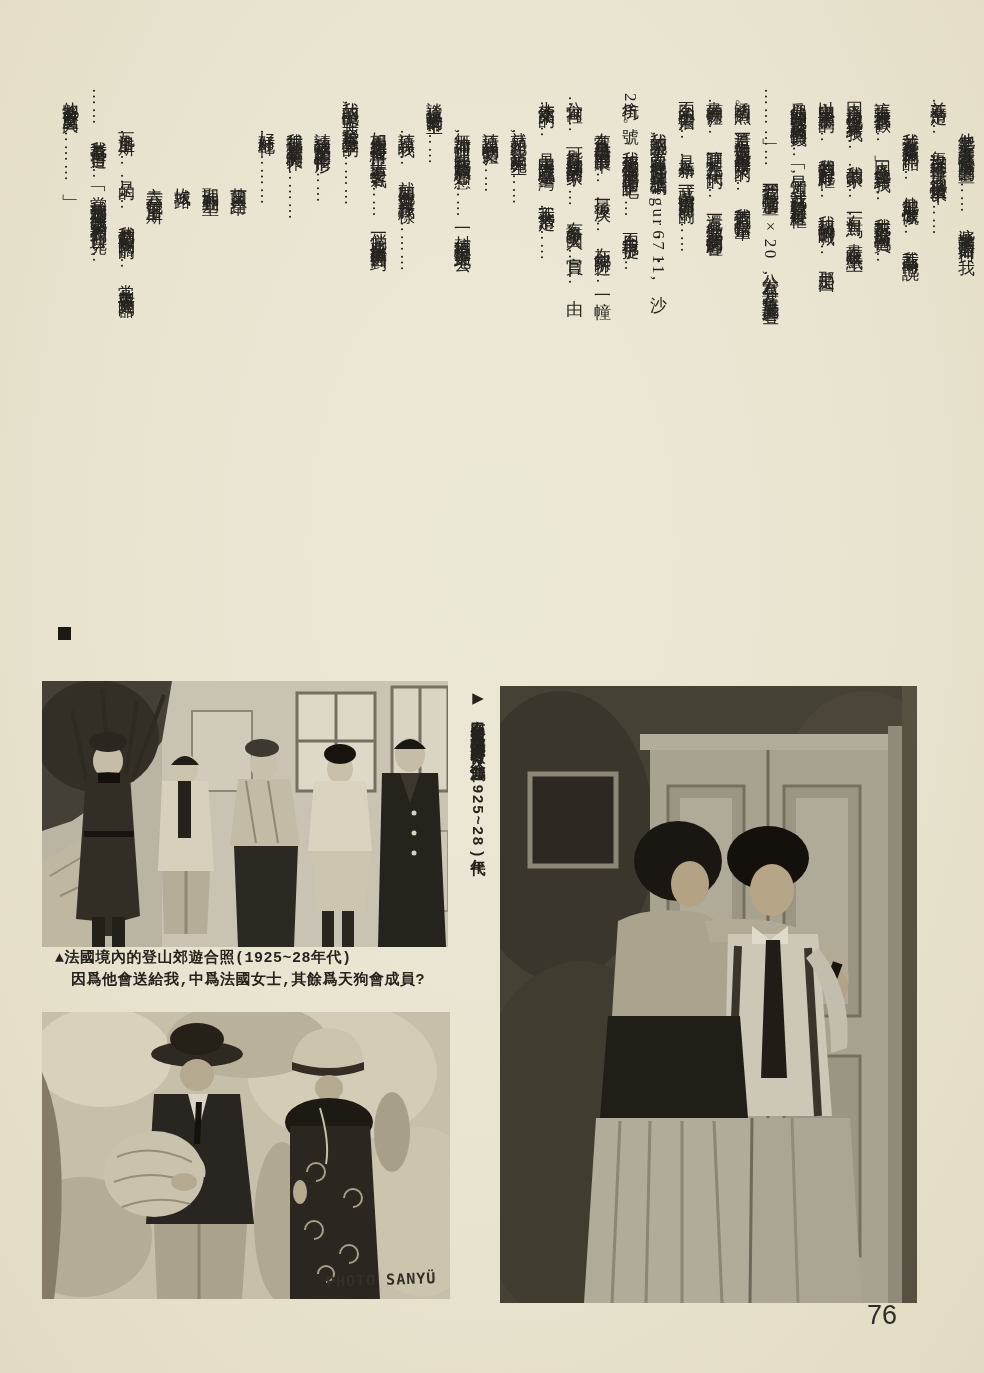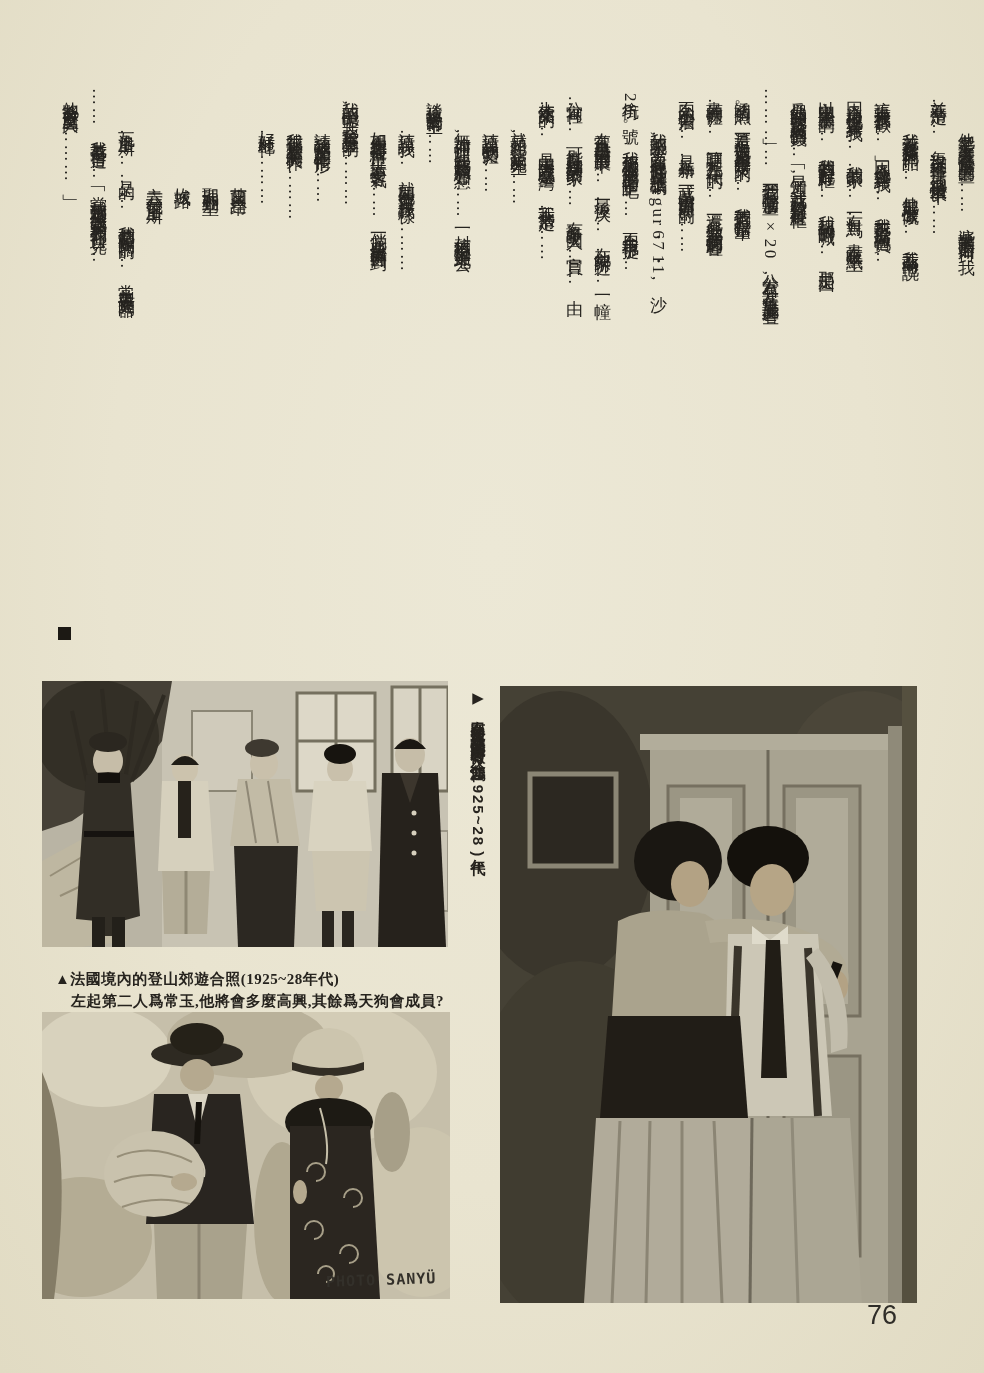--- a/index.html
+++ b/index.html
@@ -21,23 +21,23 @@
   .letter .p{padding-top:31px;}
   .letter .addr{padding-top:86px;}
   .end-mark{
     position:absolute;left:58px;top:627px;width:13px;height:13px;
     background:#1c1914;font-size:0;
   }
   .photo{position:absolute;overflow:hidden;background:#b7b2a2;}
   .photo svg{display:block;width:100%;height:100%;}
   .caption-left{
     position:absolute;left:55px;top:948px;width:408px;
-    font-family:Liberation Serif, serif;
+    font-family:Liberation Mono, monospace;
     font-size:15px;font-weight:700;line-height:22px;
-    letter-spacing:0.5px;color:#26231e;margin-top:20px;
+    letter-spacing:0.5px;color:#26231e;
   }
   .caption-left .line2{padding-left:16px;}
   .caption-right{
     position:absolute;left:468px;top:689px;height:420px;
     writing-mode:vertical-rl;
     font-family:"Liberation Sans","DejaVu Sans",sans-serif;
     font-size:15px;font-weight:700;letter-spacing:2px;color:#26231e;
   }
   .watermark{
     position:absolute;right:14px;bottom:10px;
@@ -144,21 +144,21 @@
       <path d="M340,92 L396,92 L404,266 L336,266 Z" fill="#26221c"></path>
       <path d="M358,92 L378,92 L368,122 Z" fill="#3c362d"></path>
       <circle cx="372" cy="132" r="2.5" fill="#d6d0bd"></circle>
       <circle cx="372" cy="152" r="2.5" fill="#d6d0bd"></circle>
       <circle cx="372" cy="172" r="2.5" fill="#d6d0bd"></circle>
     </svg>
   </div>
 
   <div class="caption-left">
     <div>▲法國境內的登山郊遊合照(1925~28年代)</div>
-    <div class="line2">左起第二人爲常玉,他將會多麼高興,其餘爲天狗會成員?</div>
+    <div class="line2">因爲他會送給我,中爲法國女士,其餘爲天狗會成員?</div>
   </div>
 
   <div class="photo" style="left:42px;top:1012px;width:408px;height:287px;">
     <svg viewBox="0 0 408 287" preserveAspectRatio="none">
       <rect width="408" height="287" fill="#c6bfaa"></rect>
       <ellipse cx="60" cy="45" rx="70" ry="50" fill="#d8d2bd"></ellipse>
       <ellipse cx="300" cy="60" rx="95" ry="70" fill="#d3ccb6"></ellipse>
       <ellipse cx="380" cy="200" rx="60" ry="85" fill="#ccc5ae"></ellipse>
       <ellipse cx="40" cy="225" rx="70" ry="60" fill="#b4ac94"></ellipse>
       <ellipse cx="205" cy="28" rx="80" ry="38" fill="#b9b19a"></ellipse>

